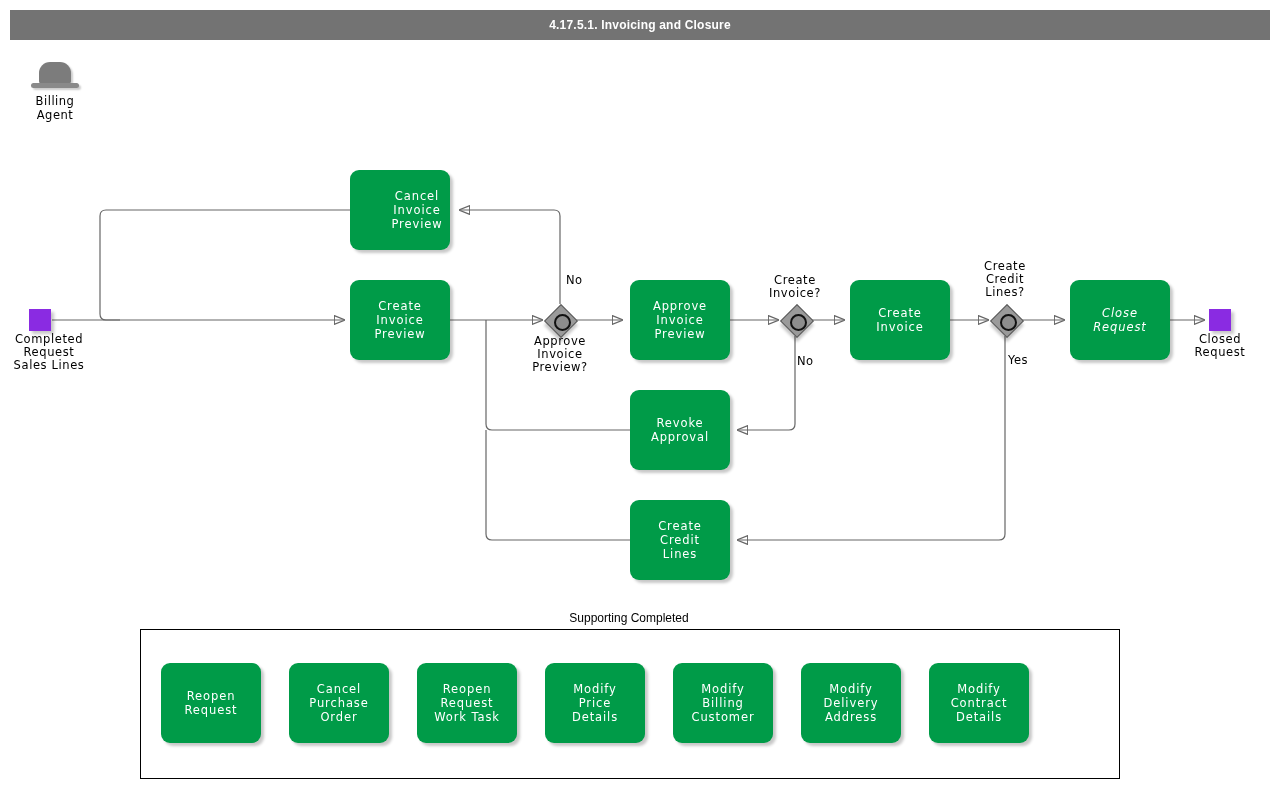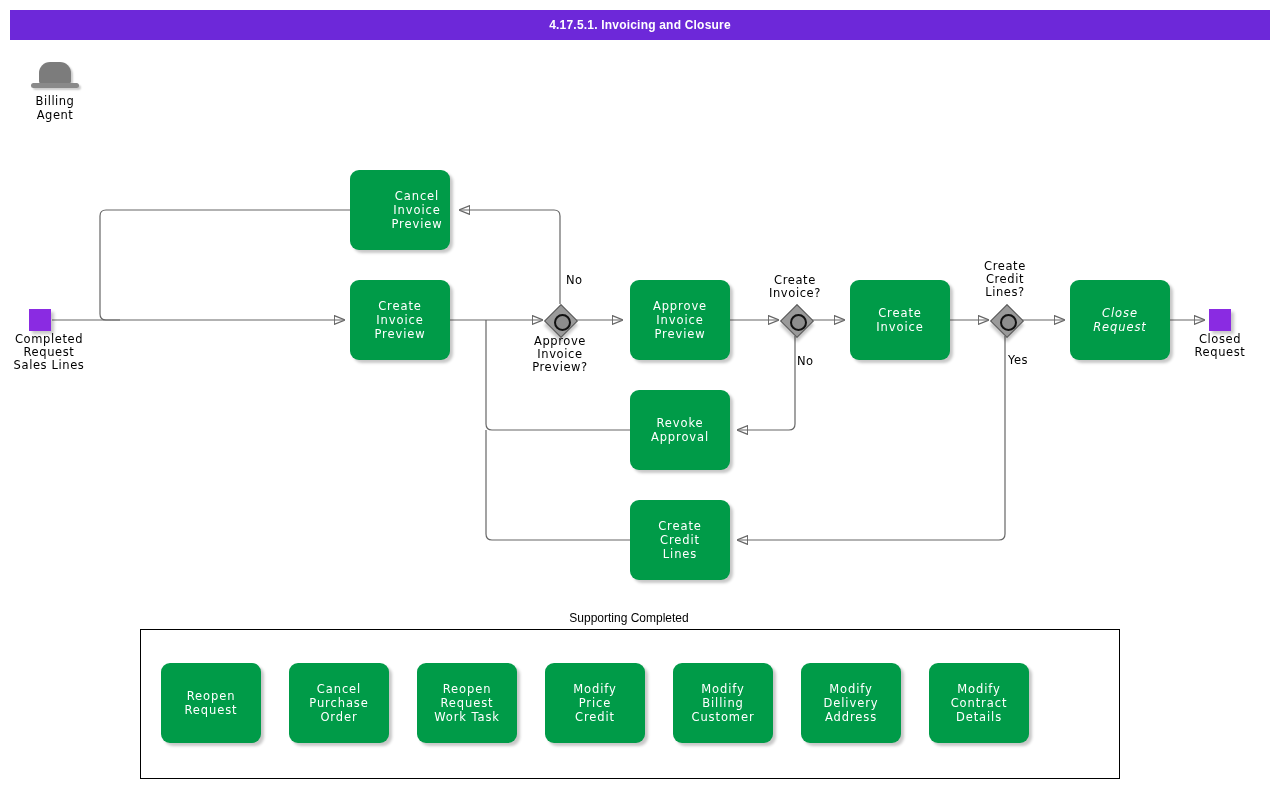--- a/index.html
+++ b/index.html
@@ -5,21 +5,21 @@
   html,body{margin:0;padding:0;background:#ffffff;}
   body{
     width:1280px;height:785px;position:relative;overflow:hidden;
     font-family:"DejaVu Sans",sans-serif;
   }
   #canvas{position:absolute;inset:0;width:1280px;height:785px;}
 
   
   .titlebar{
     position:absolute;left:10px;top:10px;width:1260px;height:30px;
-    background:#6d28d9;display:flex;align-items:center;justify-content:center;
+    background:#737373;display:flex;align-items:center;justify-content:center;
   }
   .titlebar .t{
     color:#ffffff;font-size:12px;font-weight:bold;
     font-family:"Liberation Sans",sans-serif;letter-spacing:.2px;
   }
 
   
   #edges{position:absolute;left:0;top:0;width:1280px;height:785px;pointer-events:none;}
   #edges path,#edges line{fill:none;stroke:#666666;stroke-width:1.2;}
 
@@ -242,21 +242,21 @@
       <div class="sp-item" style="width: 100px;">
         <span style="white-space: pre-line;">Cancel Purchase
 Order</span>
       </div>
       <div class="sp-item" style="width: 100px;">
         <span style="white-space: pre-line;">Reopen Request
 Work Task</span>
       </div>
       <div class="sp-item" style="width: 100px;">
         <span style="white-space: pre-line;">Modify Price
-Credit</span>
+Details</span>
       </div>
       <div class="sp-item" style="width: 100px;">
         <span style="white-space: pre-line;">Modify Billing
 Customer</span>
       </div>
       <div class="sp-item" style="width: 100px;">
         <span style="white-space: pre-line;">Modify Delivery
 Address</span>
       </div>
       <div class="sp-item" style="width: 100px;">

